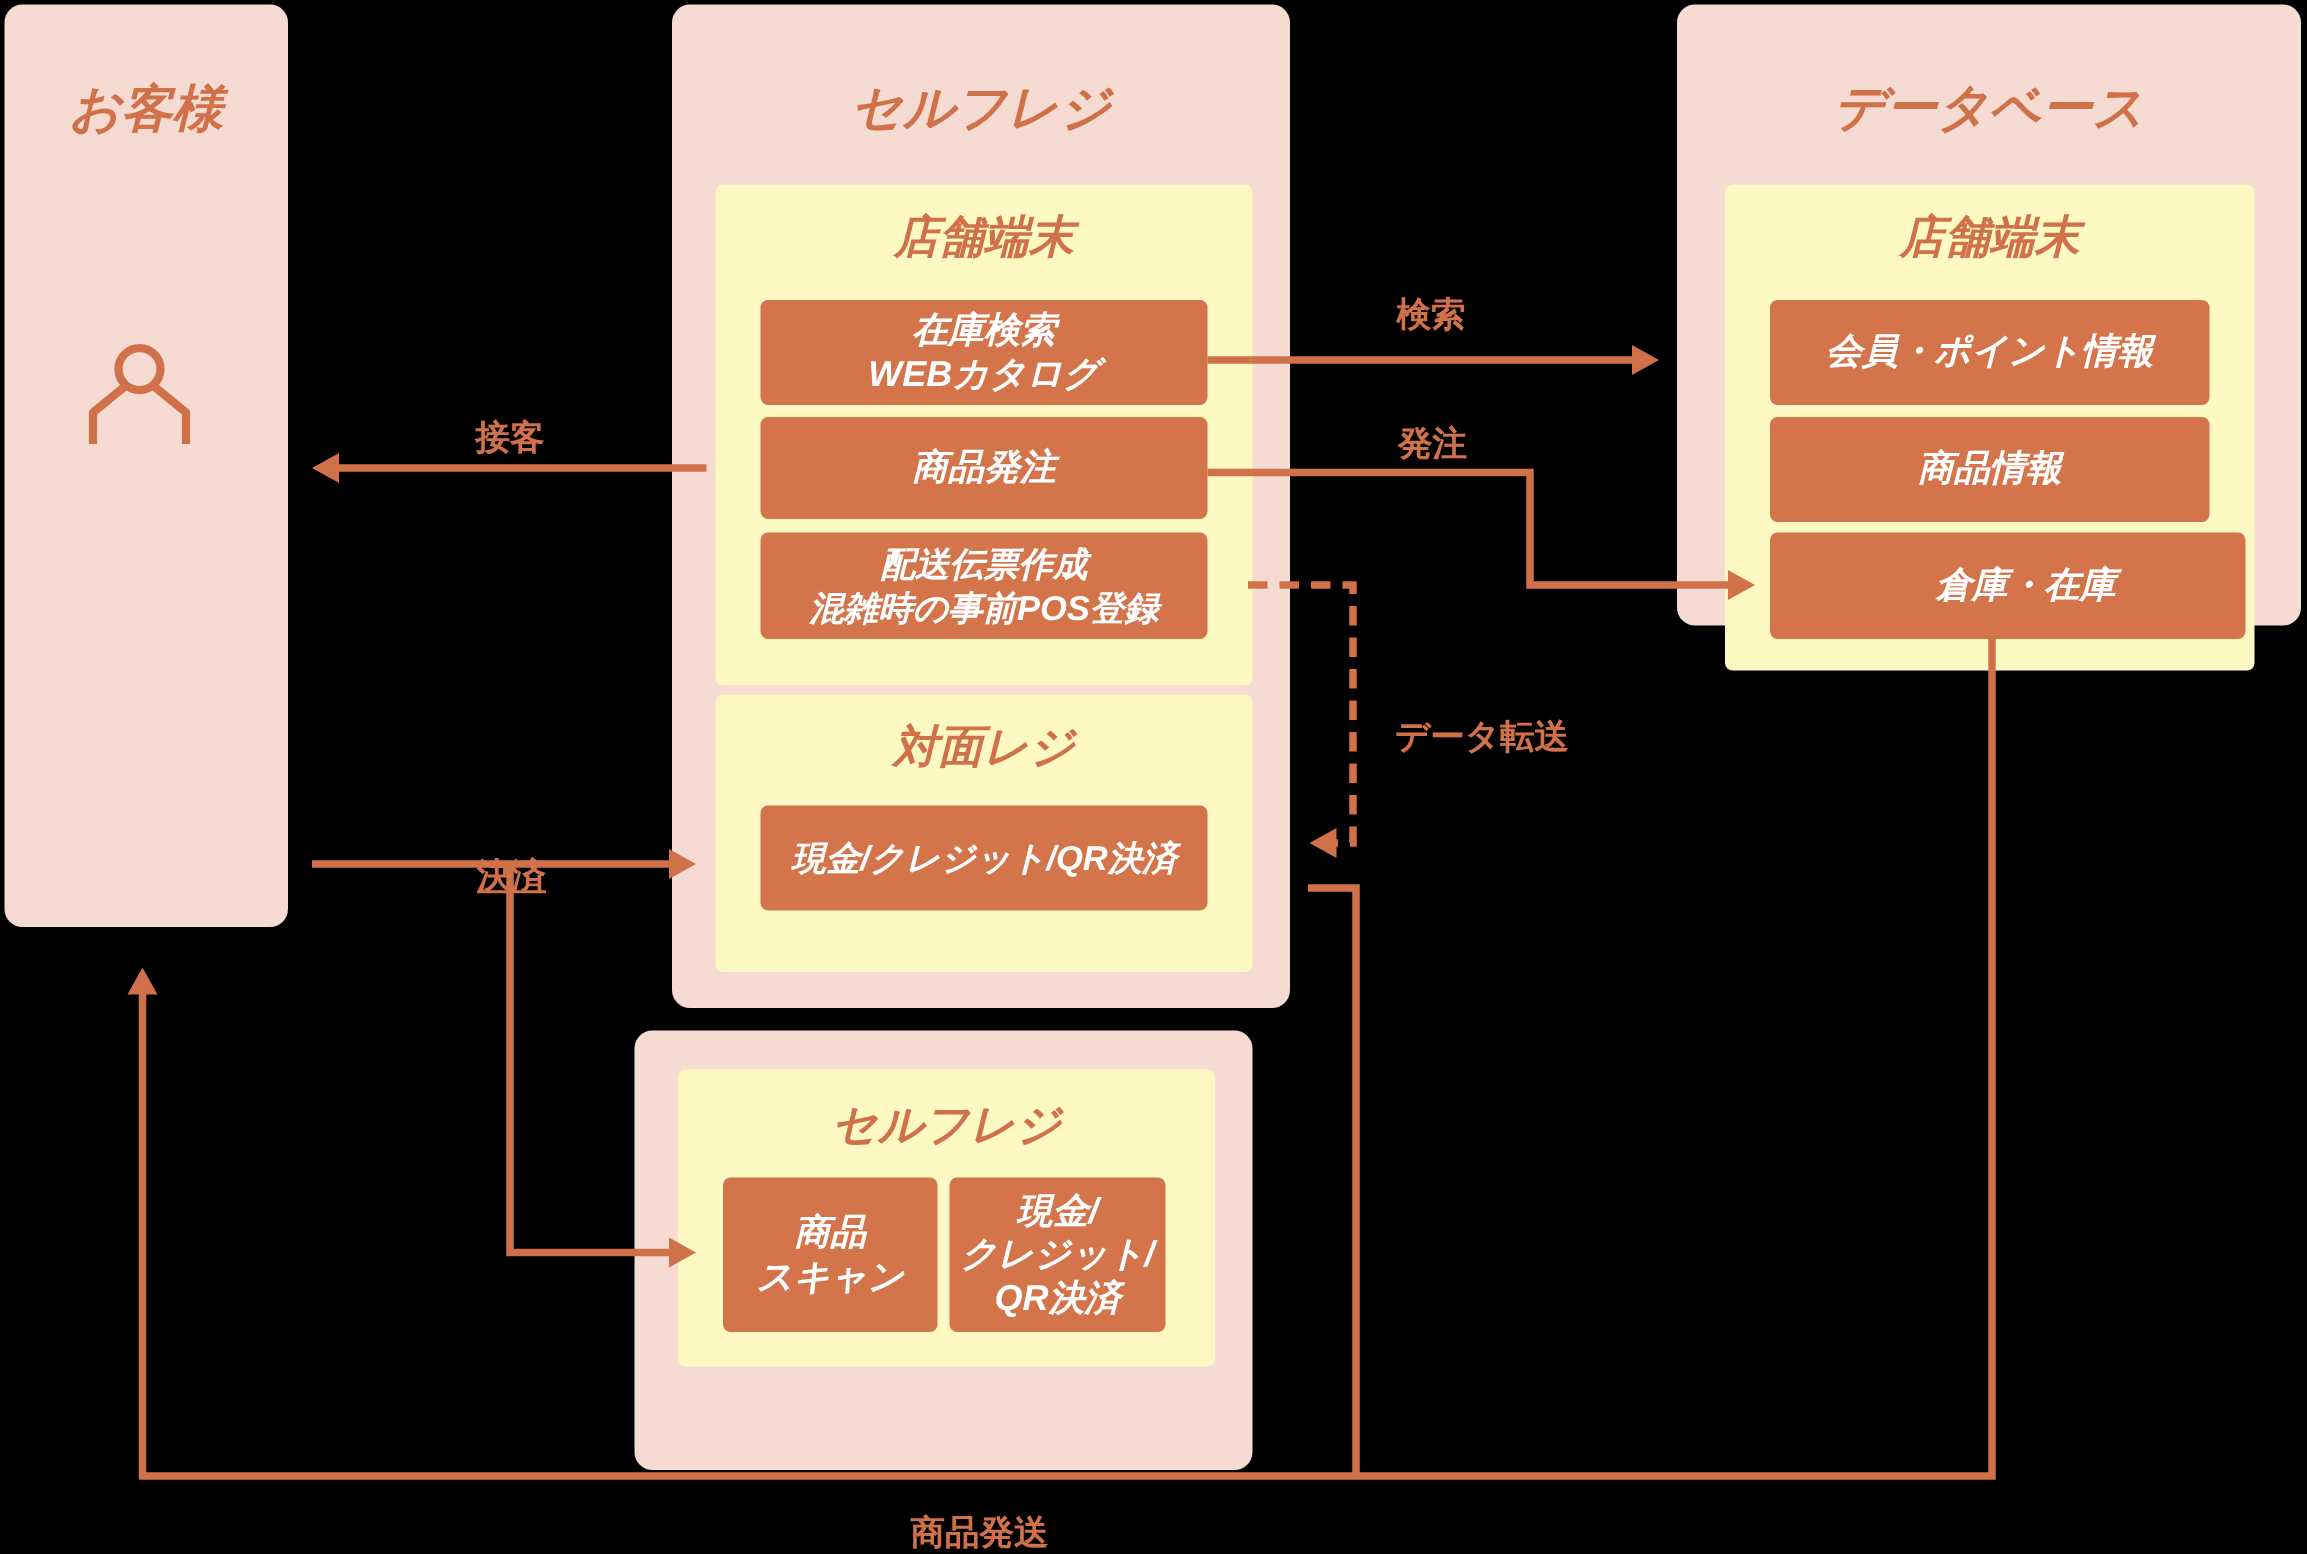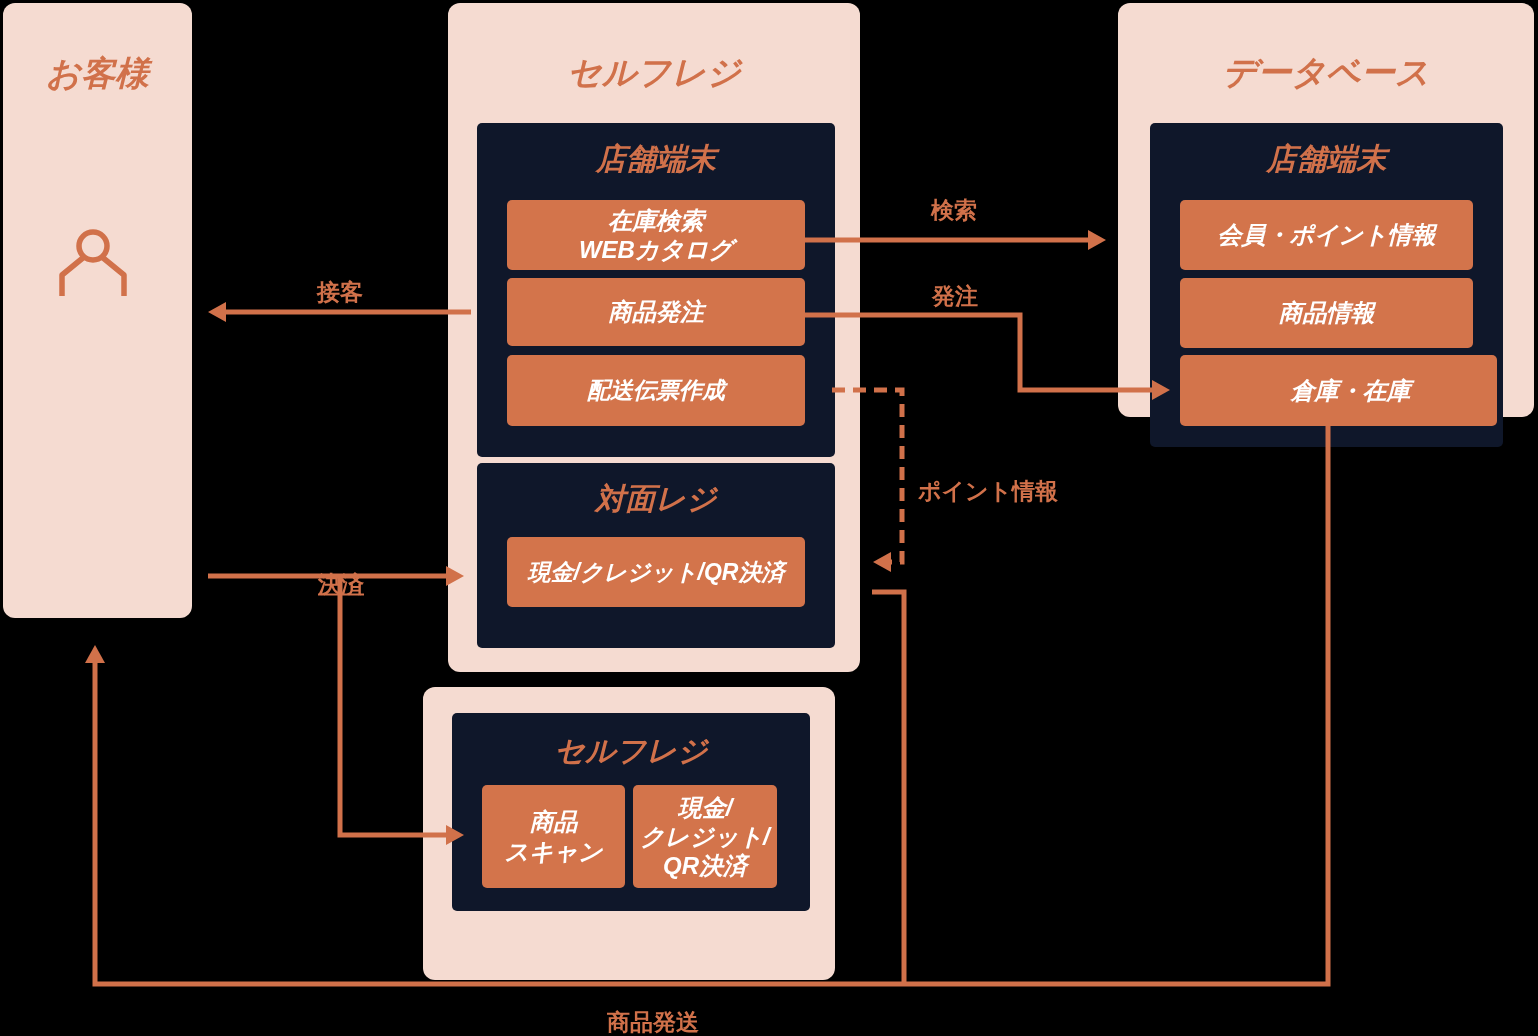--- a/index.html
+++ b/index.html
@@ -1,20 +1,20 @@
 <!DOCTYPE html>
 <html><head>
 <meta charset="utf-8">
 <style>
   html,body{margin:0;padding:0;background:#000;}
   body{width:1538px;height:1036px;position:relative;overflow:hidden;
        font-family:"Liberation Sans","DejaVu Sans",sans-serif;}
   .canvas{position:absolute;left:0;top:0;width:1538px;height:1036px;}
   .pinkbox{position:absolute;background:#F5DBD1;border-radius:12px;font-style:italic;}
-  .whitebox{position:absolute;background:#0f172a;border-radius:5px;}
+  .whitebox{position:absolute;background:#fef9c3;border-radius:5px;}
   .boxtitle{position:absolute;left:0;width:100%;text-align:center;
             color:#D1714A;font-weight:700;font-size:34px;line-height:1;}
   .paneltitle{position:absolute;left:0;width:100%;text-align:center;
             color:#D1714A;font-weight:700;font-size:30px;line-height:1;}
   .nodebtn{position:absolute;background:#D3744B;border-radius:5px;color:#FFFFFF;
            display:flex;flex-direction:column;align-items:center;justify-content:center;
            font-size:24px;font-weight:600;line-height:1.22;text-align:center;white-space:nowrap;}
   .nodebtn.small{font-size:23px;}
   .flowlabel{position:absolute;transform:translate(-50%,-50%);color:#D1714A;
              font-weight:700;font-size:23px;line-height:1;white-space:nowrap;}
@@ -43,20 +43,21 @@
       <div class="paneltitle" style="top:21px;">店舗端末</div>
       <div class="nodebtn" style="left:30px;top:77px;width:298px;height:70px;">
         <span>在庫検索</span>
         <span>WEBカタログ</span>
       </div>
       <div class="nodebtn" style="left:30px;top:155px;width:298px;height:68px;">
         <span>商品発注</span>
       </div>
       <div class="nodebtn small" style="left:30px;top:232px;width:298px;height:71px;">
         <span>配送伝票作成</span>
+        <span>混雑時の事前POS登録</span>
       </div>
     </div>
 
     <div class="whitebox" style="left:29px;top:460px;width:358px;height:185px;">
       <div class="paneltitle" style="top:21px;">対面レジ</div>
       <div class="nodebtn small" style="left:30px;top:74px;width:298px;height:70px;">
         <span>現金/クレジット/QR決済</span>
       </div>
     </div>
   </div>
@@ -113,16 +114,16 @@
 
     <polyline class="stroke" points="1328,426 1328,984 95,984 95,657"></polyline>
     <polygon class="head" points="95,645 85,663 105,663"></polygon>
 
     <polyline class="stroke" points="872,592 904,592 904,984"></polyline>
   </svg>
 
   <div class="flowlabel" style="left:340px;top:292px;">接客</div>
   <div class="flowlabel" style="left:954px;top:210px;">検索</div>
   <div class="flowlabel" style="left:955px;top:296px;">発注</div>
-  <div class="flowlabel" style="left:988px;top:491px;">ポイント情報</div>
+  <div class="flowlabel" style="left:988px;top:491px;">データ転送</div>
   <div class="flowlabel" style="left:341px;top:584px;text-decoration:underline;">決済</div>
   <div class="flowlabel" style="left:653px;top:1022px;">商品発送</div>
 </div>
 
 </body></html>

